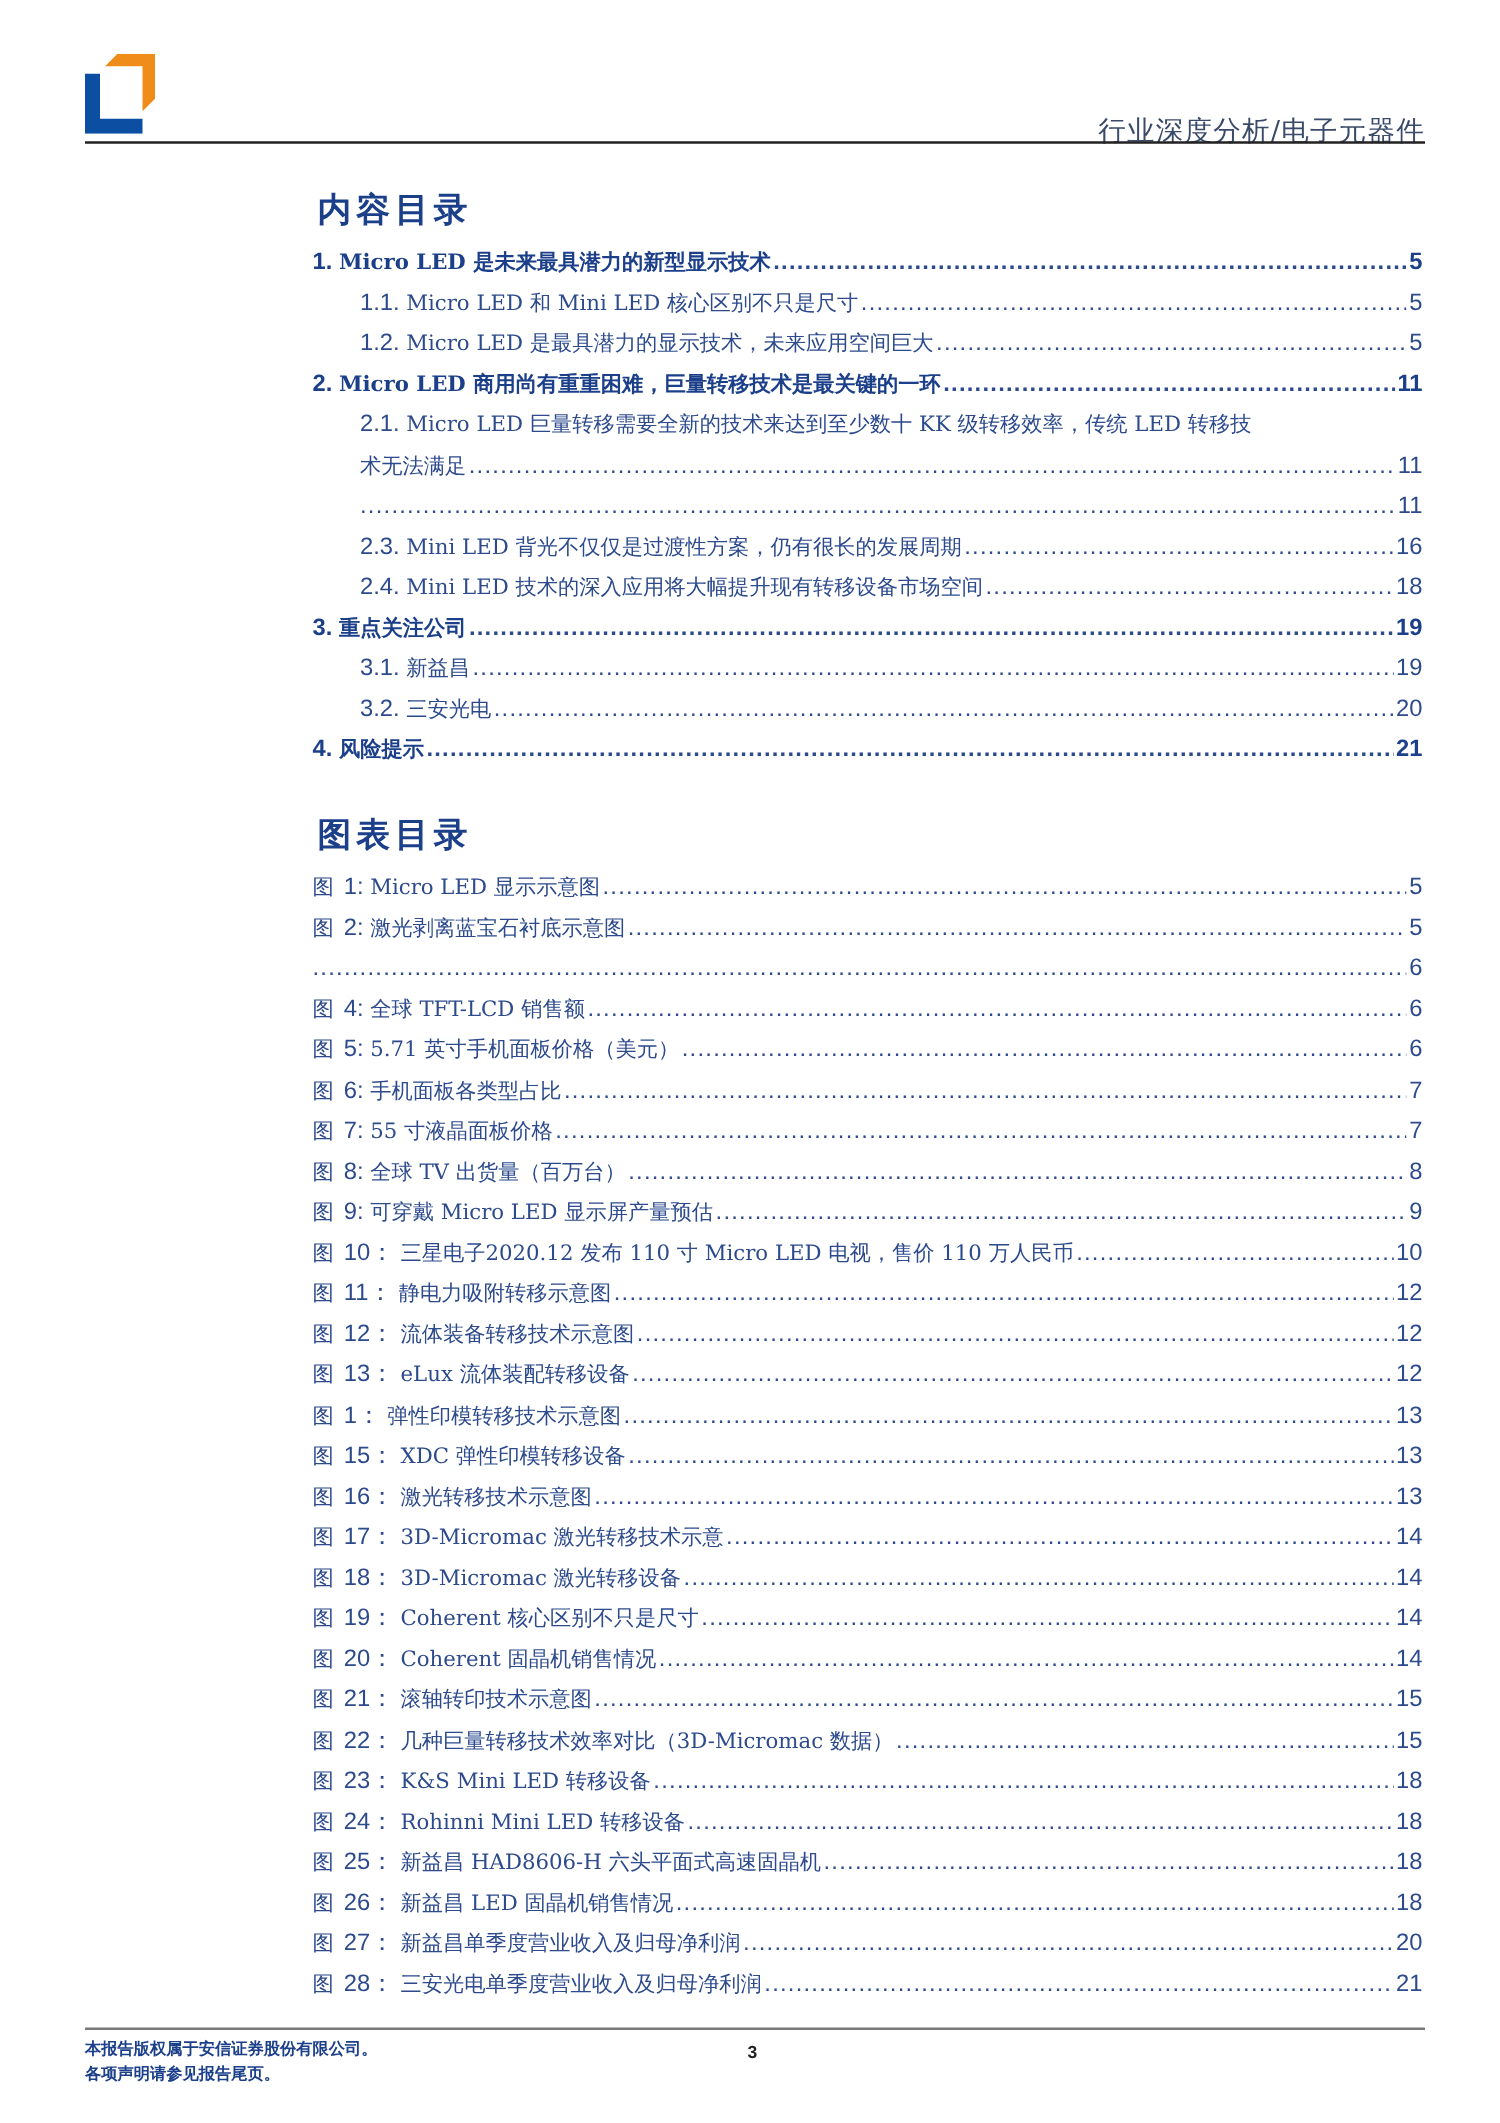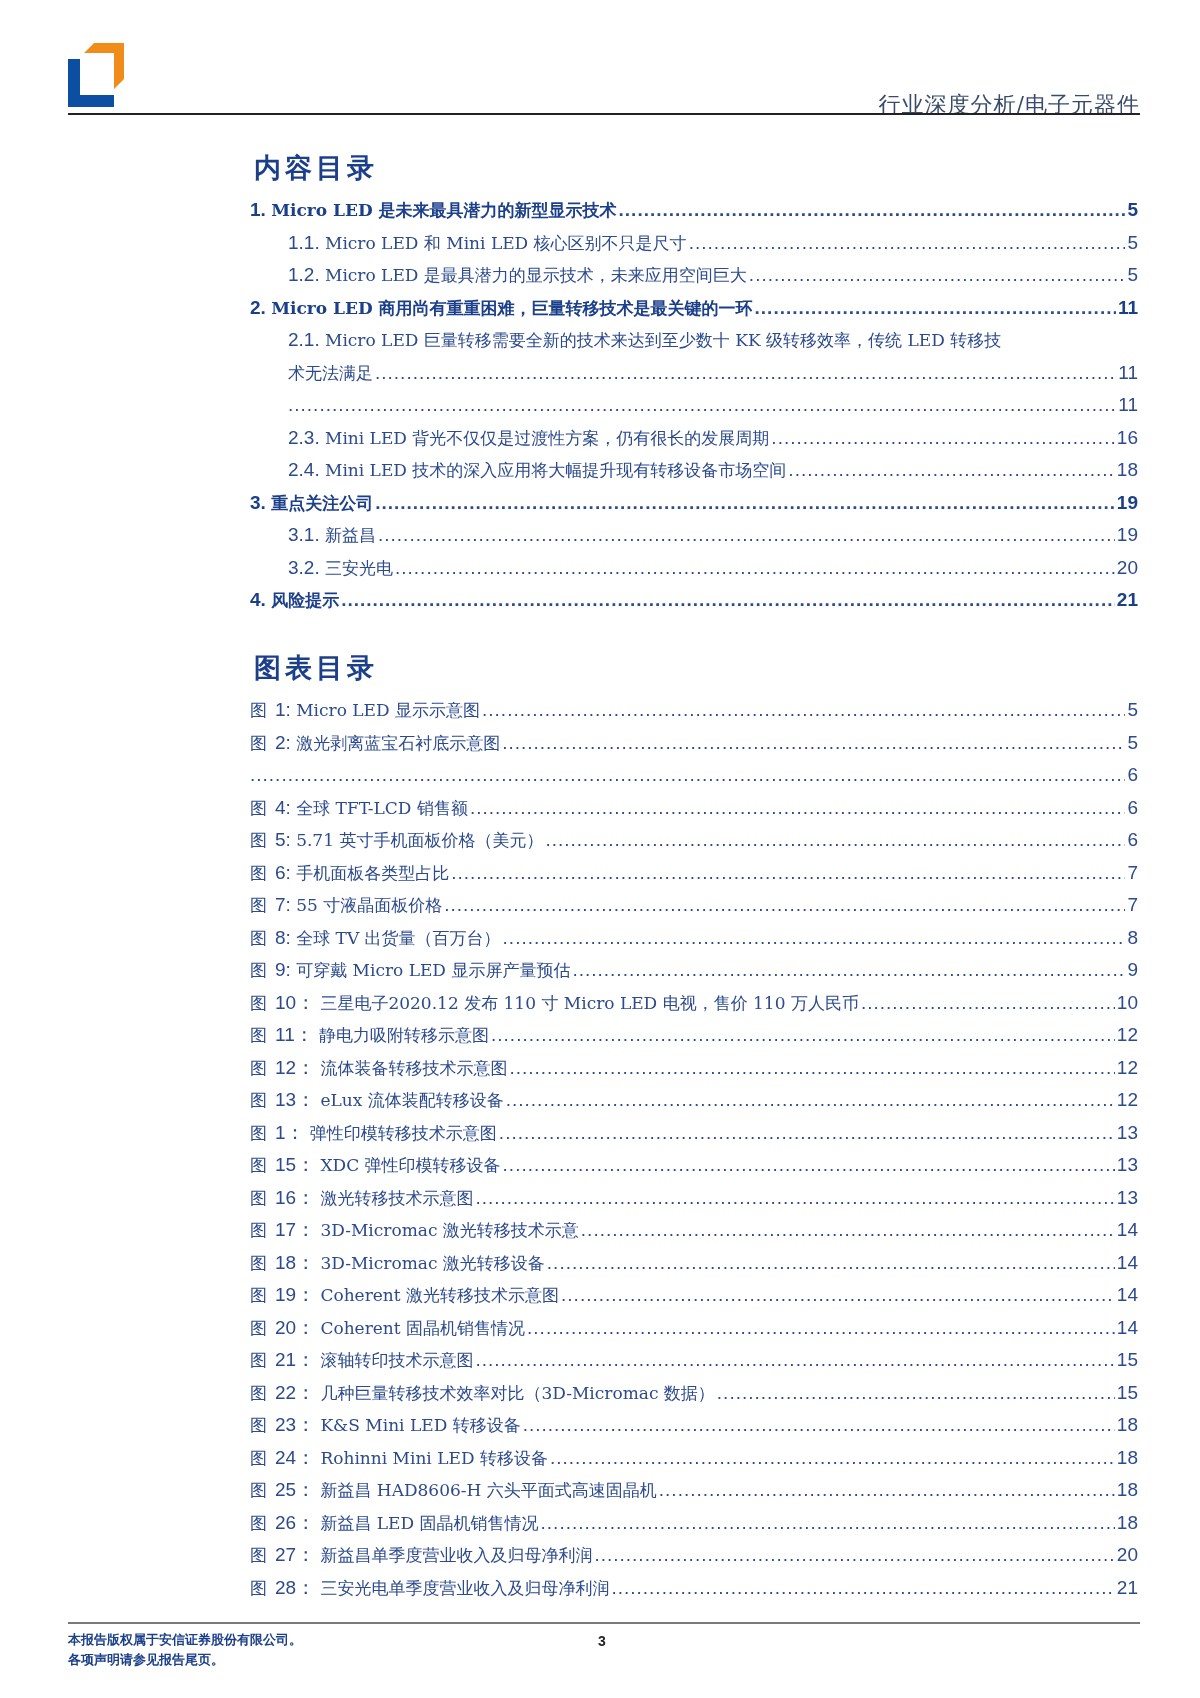--- a/index.html
+++ b/index.html
@@ -203,21 +203,21 @@
       <span class="label"><span class="prefix">图</span><span>17：</span> <span class="cn">3D-Micromac 激光转移技术示意</span></span>
       <span class="leader"></span>
       <span class="page">14</span>
     </div>
     <div class="toc-row">
       <span class="label"><span class="prefix">图</span><span>18：</span> <span class="cn">3D-Micromac 激光转移设备</span></span>
       <span class="leader"></span>
       <span class="page">14</span>
     </div>
     <div class="toc-row">
-      <span class="label"><span class="prefix">图</span><span>19：</span> <span class="cn">Coherent 激光转移技术示意图</span></span>
+      <span class="label"><span class="prefix">图</span><span>19：</span> <span class="cn">Coherent 核心区别不只是尺寸</span></span>
       <span class="leader"></span>
       <span class="page">14</span>
     </div>
     <div class="toc-row">
       <span class="label"><span class="prefix">图</span><span>20：</span> <span class="cn">Coherent 固晶机销售情况</span></span>
       <span class="leader"></span>
       <span class="page">14</span>
     </div>
     <div class="toc-row">
       <span class="label"><span class="prefix">图</span><span>21：</span> <span class="cn">滚轴转印技术示意图</span></span>

